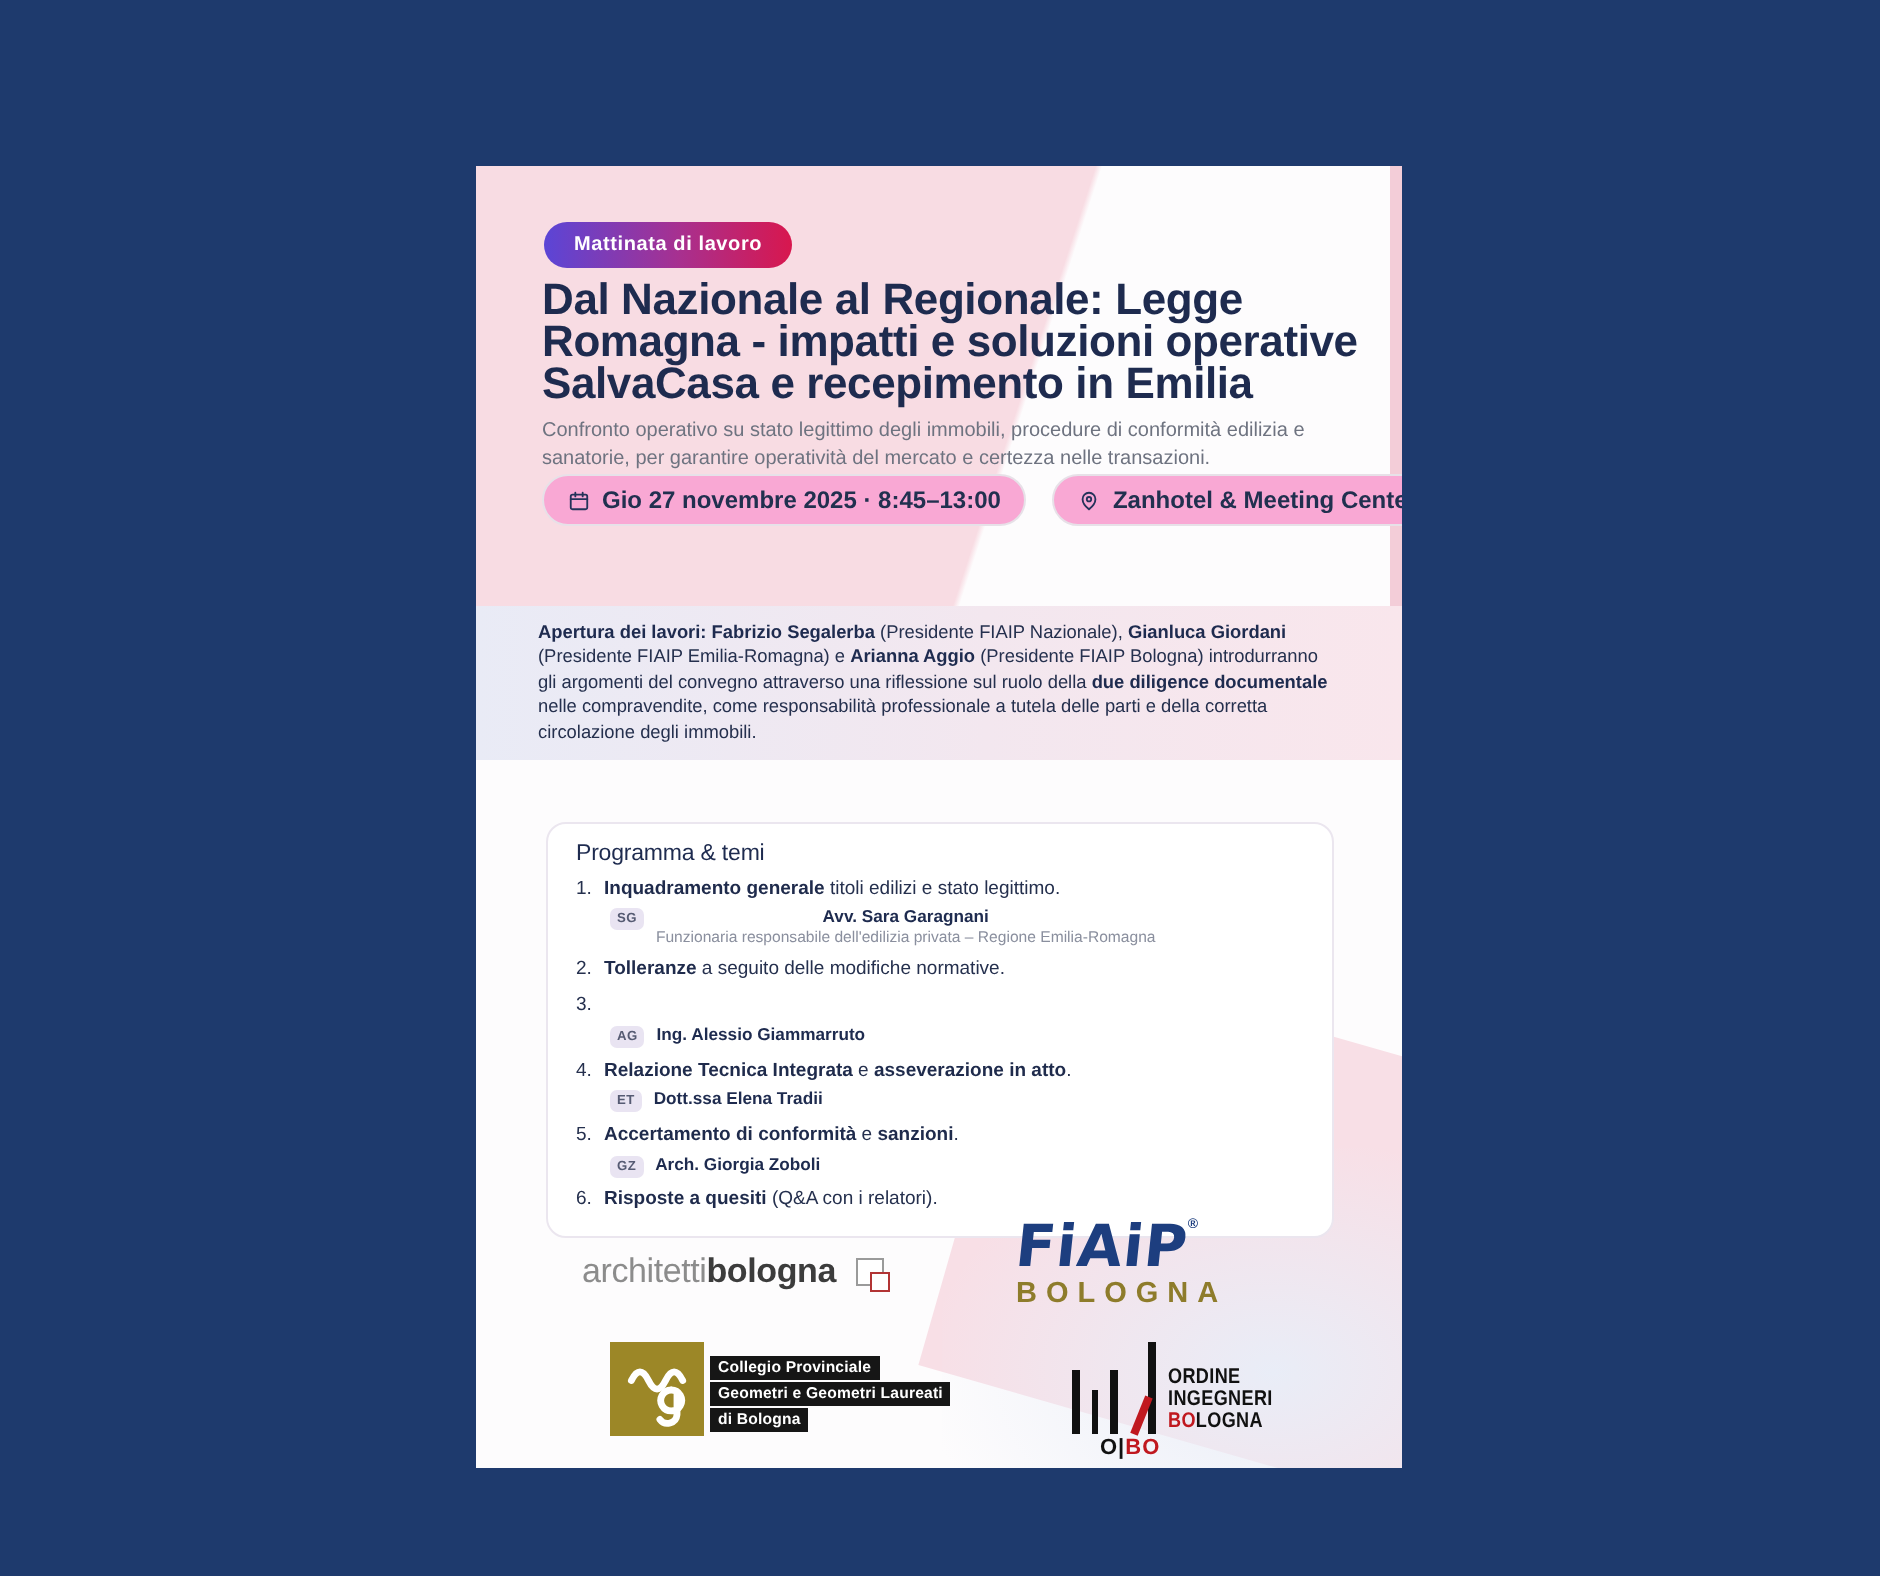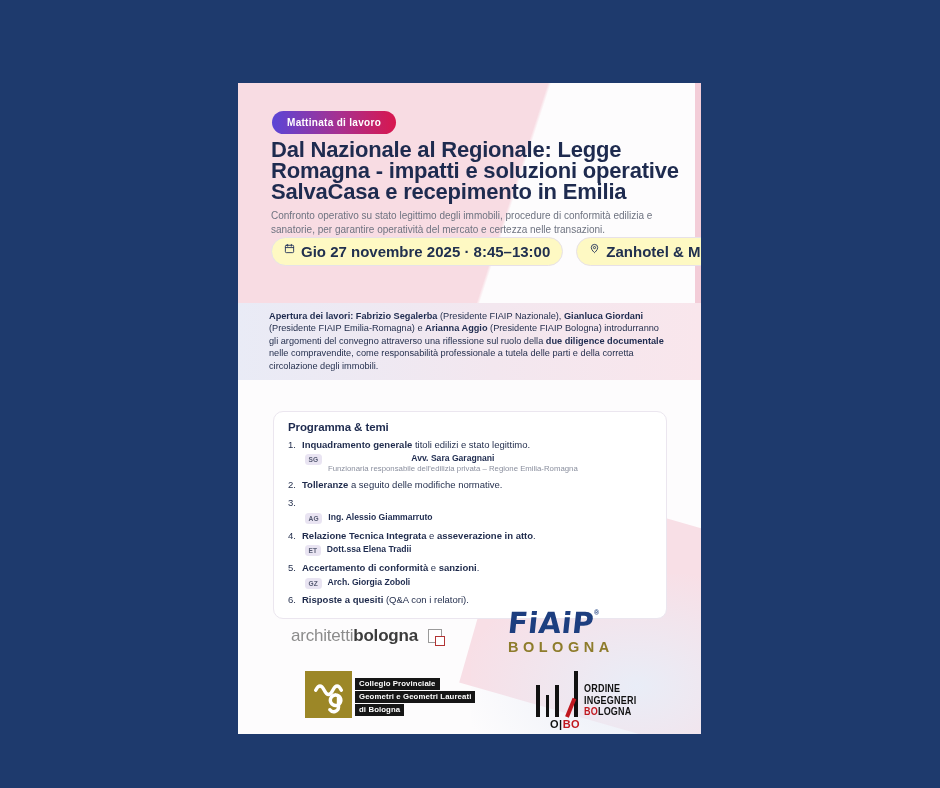--- a/index.html
+++ b/index.html
@@ -22,34 +22,34 @@
 
   
   .badge{position:absolute;left:34px;top:28px;padding:6px 15px;border-radius:999px;
     background:linear-gradient(90deg,#5b45d6 0%,#a8308f 55%,#d8174e 100%);
     color:#fff;font-size:10px;font-weight:700;letter-spacing:.3px;}
   .title{position:absolute;left:33px;top:56px;color:#1e2b4f;font-weight:800;
     font-size:22px;line-height:21px;letter-spacing:-.2px;white-space:nowrap;}
   .subtitle{position:absolute;left:33px;top:126px;width:398px;color:#6e7380;
     font-size:10px;line-height:1.38;}
   .chips{position:absolute;left:33px;top:154px;display:flex;gap:13px;}
-  .chip{display:flex;align-items:flex-start;gap:6px;background:#fef9c3;border:1px solid #e7e1e8;
-    border-radius:999px;padding:5px 12px;font-size:15px;font-weight:700;color:#21304f;white-space:nowrap;}
+  .chip{display:flex;align-items:center;gap:6px;background:#f9a8d4;border:1px solid #e7e1e8;
+    border-radius:999px;padding:5px 12px;font-size:12px;font-weight:700;color:#21304f;white-space:nowrap;}
   .chip svg{flex:none;display:block;}
 
   
   .band{position:absolute;left:0;top:220px;width:463px;box-sizing:border-box;
     padding:7px 31px 8px;background:linear-gradient(90deg,#e9ebf6 0%,#f3e7ef 55%,#f9e6ec 100%);
     font-size:9.2px;line-height:12.4px;color:#25304e;}
   .band strong{font-weight:700;color:#1e2b4f;}
 
   
   .program{position:absolute;left:35px;top:328px;width:394px;box-sizing:border-box;
     background:#ffffff;border:1px solid #ebe6ef;border-radius:10px;padding:9px 14px 11px;}
-  .program h3{margin:0 0 4px;font-size:11.5px;font-weight:700;color:#1e2b4f;letter-spacing:-.1px;}
+  .program h3{margin:0 0 4px;font-size:11.5px;font-weight:400;color:#1e2b4f;letter-spacing:-.1px;}
   .item-row{display:flex;margin-top:5.5px;font-size:9.5px;line-height:1.3;color:#25304e;}
   .item-row .num{flex:none;width:14px;}
   .item-row strong{font-weight:700;color:#1f2b4c;}
   .speaker{display:flex;align-items:flex-start;gap:6px;margin:2.5px 0 0 17px;text-align:center;}
   .init-badge{flex:none;background:#e9e4f2;color:#565b73;font-size:6.6px;font-weight:800;
     padding:2px 3.5px;border-radius:3.5px;margin-top:1px;letter-spacing:.2px;}
   .sp-name{font-size:8.6px;font-weight:800;color:#1e2b4f;line-height:1.2;}
   .sp-role{font-size:7.8px;color:#8a8f9e;line-height:1.25;margin-top:.5px;}
 
   

